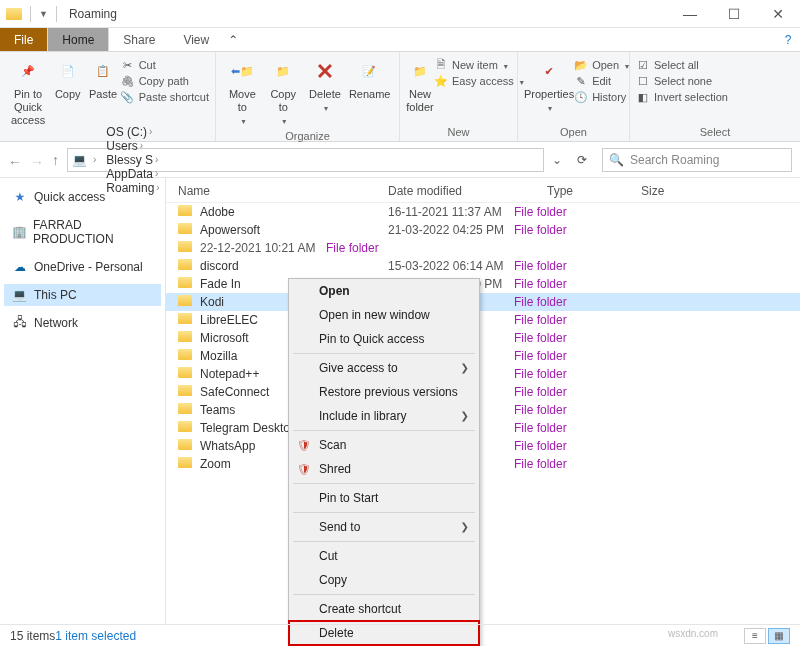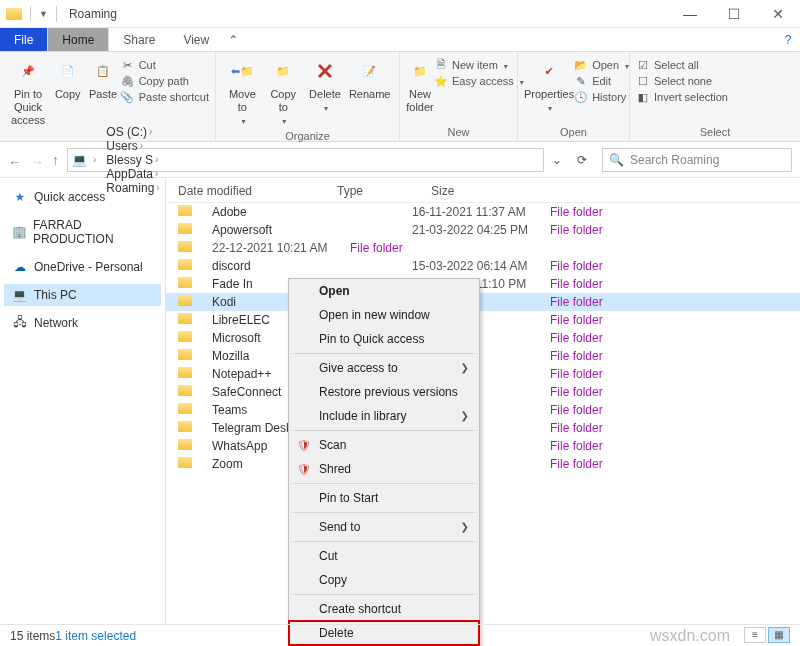--- a/index.html
+++ b/index.html
@@ -10,21 +10,21 @@
 .tb-left { display: flex; align-items: center; padding-left: 6px; gap: 4px; }
 .folder-icon { width: 16px; height: 12px; background: linear-gradient(#fce38a,#f5c341); border-radius: 1px; }
 .tb-sep { width: 1px; height: 16px; background: #ccc; margin: 0 4px; }
 .tb-title { padding-left: 4px; color: #444; }
 .tb-ctrls { margin-left: auto; display: flex; }
 .tb-btn { width: 44px; height: 28px; display: flex; align-items: center; justify-content: center; font-size: 14px; color: #555; }
 
 
 .tabbar { height: 24px; display: flex; align-items: stretch; border-bottom: 1px solid #dadada; background: #fff; position: relative; }
 .tab { padding: 0 14px; display: flex; align-items: center; color: #555; font-size: 12px; }
-.tab.file { background: #1d4ed8; color: #fff; }
+.tab.file { background: #a16207; color: #fff; }
 .tab.active { background: #a3a3a3; border-left: 1px solid #dadada; border-right: 1px solid #dadada; color: #222; }
 .tabbar .help { margin-left: auto; width: 24px; display: flex; align-items: center; justify-content: center; color: #1979ca; }
 .tabbar .caret { width: 20px; display: flex; align-items: center; justify-content: center; color: #555; }
 
 
 .ribbon { height: 90px; background: #f5f6f7; border-bottom: 1px solid #dadada; display: flex; }
 .group { border-right: 1px solid #e3e3e3; display: flex; flex-direction: column; }
 .group-body { flex: 1; display: flex; align-items: flex-start; padding: 4px 6px 0; }
 .group-label { text-align: center; font-size: 11px; color: #666; padding: 2px 0 3px; }
 .big-btn { display: flex; flex-direction: column; align-items: center; width: 50px; padding-top: 2px; color: #444; font-size: 11px; text-align: center; line-height: 1.2; }
@@ -49,21 +49,21 @@
 .nav-item.selected { background: #cde8ff; }
 .nav-ico { width: 16px; height: 14px; display: flex; align-items: center; justify-content: center; }
 
 .filepane { flex: 1; }
 .cols { display: flex; padding: 6px 12px 4px; color: #555; font-size: 12px; border-bottom: 1px solid #eee; }
 .col-name { width: 210px; }
 .col-date { width: 126px; }
 .col-type { width: 94px; margin-left: 33px; }
 .col-size { flex: 1; }
 .rows { }
-.row { display: flex; align-items: center; padding: 1px 12px; font-size: 12px; color: #333; height: 18px; gap: 12px; }
+.row { display: flex; align-items: center; padding: 1px 12px; font-size: 12px; color: #333; height: 18px; }
 .row.selected { background: #cde8ff; }
 .row .ficon { width: 18px; height: 14px; margin-right: 4px; }
 .row .n { width: 188px; }
 .row .d { width: 126px; color: #555; }
 .row .t { width: 94px; color: #a21caf; }
 
 
 .ctx { position: absolute; left: 288px; top: 278px; width: 192px; background: #f0f0f0; border: 1px solid #bfbfbf; box-shadow: 2px 2px 4px rgba(0,0,0,.2); font-size: 12px; }
 .ctx-item { padding: 5px 12px 5px 30px; color: #222; position: relative; }
 .ctx-item.bold { font-weight: 600; }
@@ -289,20 +289,21 @@
       </div>
     <div style="height:6px"></div>
     <div class="nav-item">
         <span class="nav-ico">🖧</span>
         <span>Network</span>
       </div>
   </div>
 
   <div class="filepane">
     <div class="cols">
+      <div class="col-name">Name</div>
       <div class="col-date">Date modified</div>
       <div class="col-type">Type</div>
       <div class="col-size">Size</div>
     </div>
     <div class="rows" id="rows">
         <div class="row">
           <span class="ficon"><span class="folder-sm"></span></span>
           <span class="n">Adobe</span>
           <span class="d">16-11-2021 11:37 AM</span>
           <span class="t">File folder</span>
@@ -416,17 +417,17 @@
   <div class="ctx-item">Create shortcut</div>
   <div class="ctx-item boxed">Delete</div>
   <div class="ctx-item">Rename</div>
 
 </div>
 
 <div class="status">
   <span>15 items</span>
   <span style="color:#1979ca">1 item selected</span>
   <div class="right">
-    <span style="color:#bbb;font-size:16px;margin-right:12px">wsxdn.com</span>
+    <span style="color:#bbb;font-size:10px;margin-right:24px">wsxdn.com</span>
     <div class="view-btn">≡</div>
     <div class="view-btn active">▦</div>
   </div>
 </div>
 
 </body></html>

